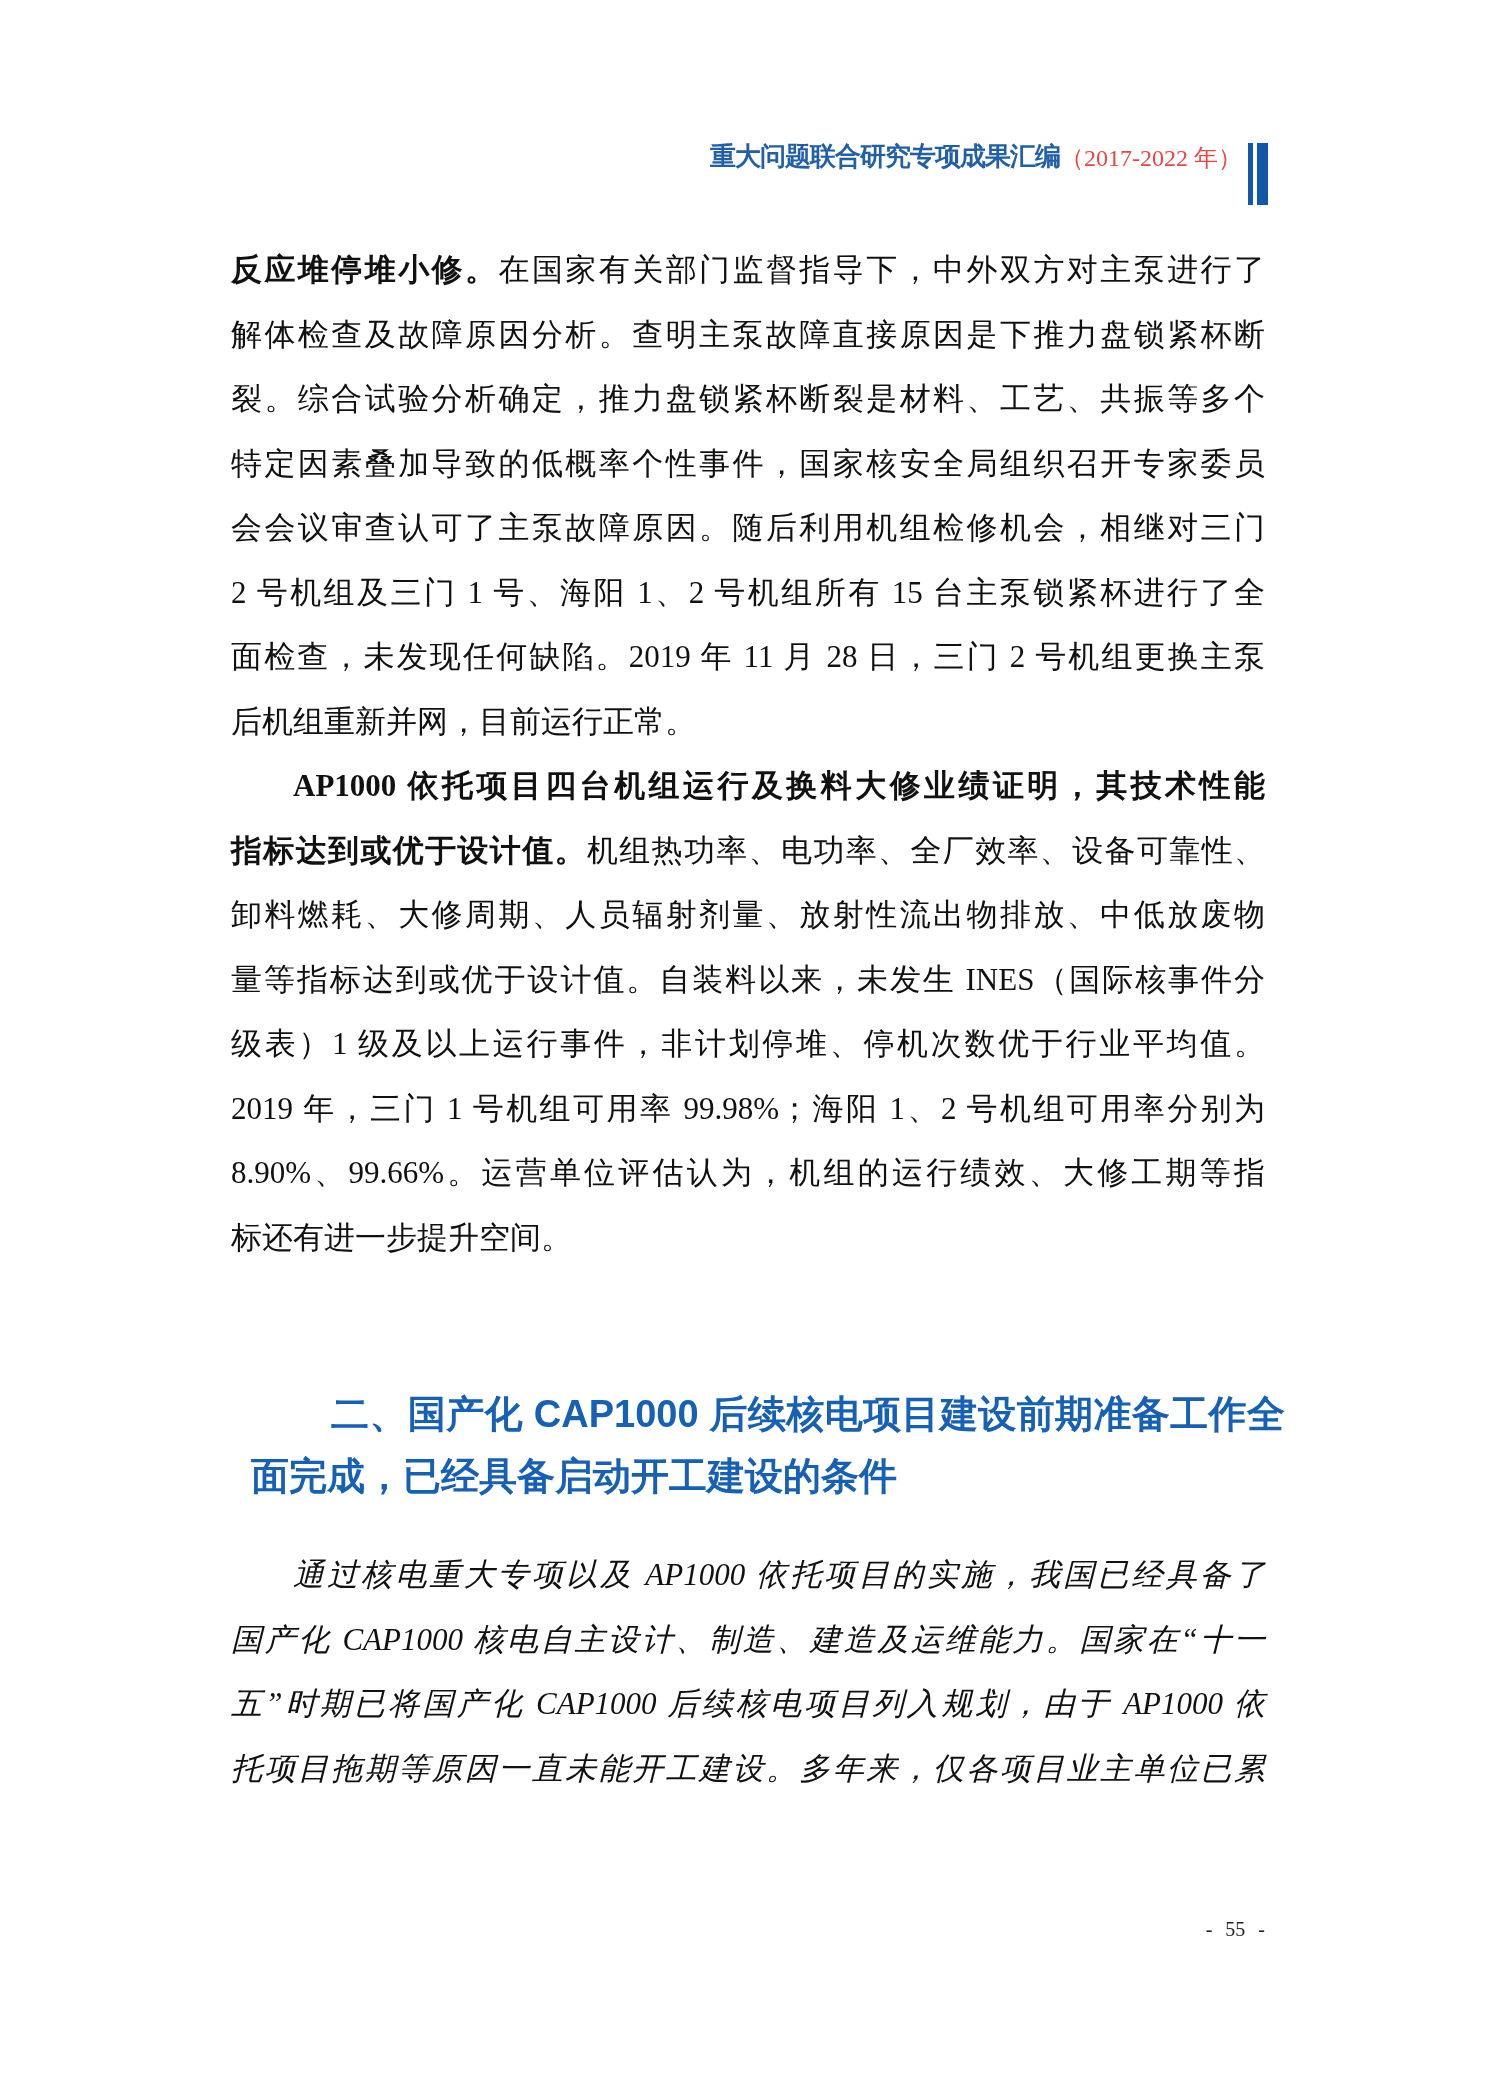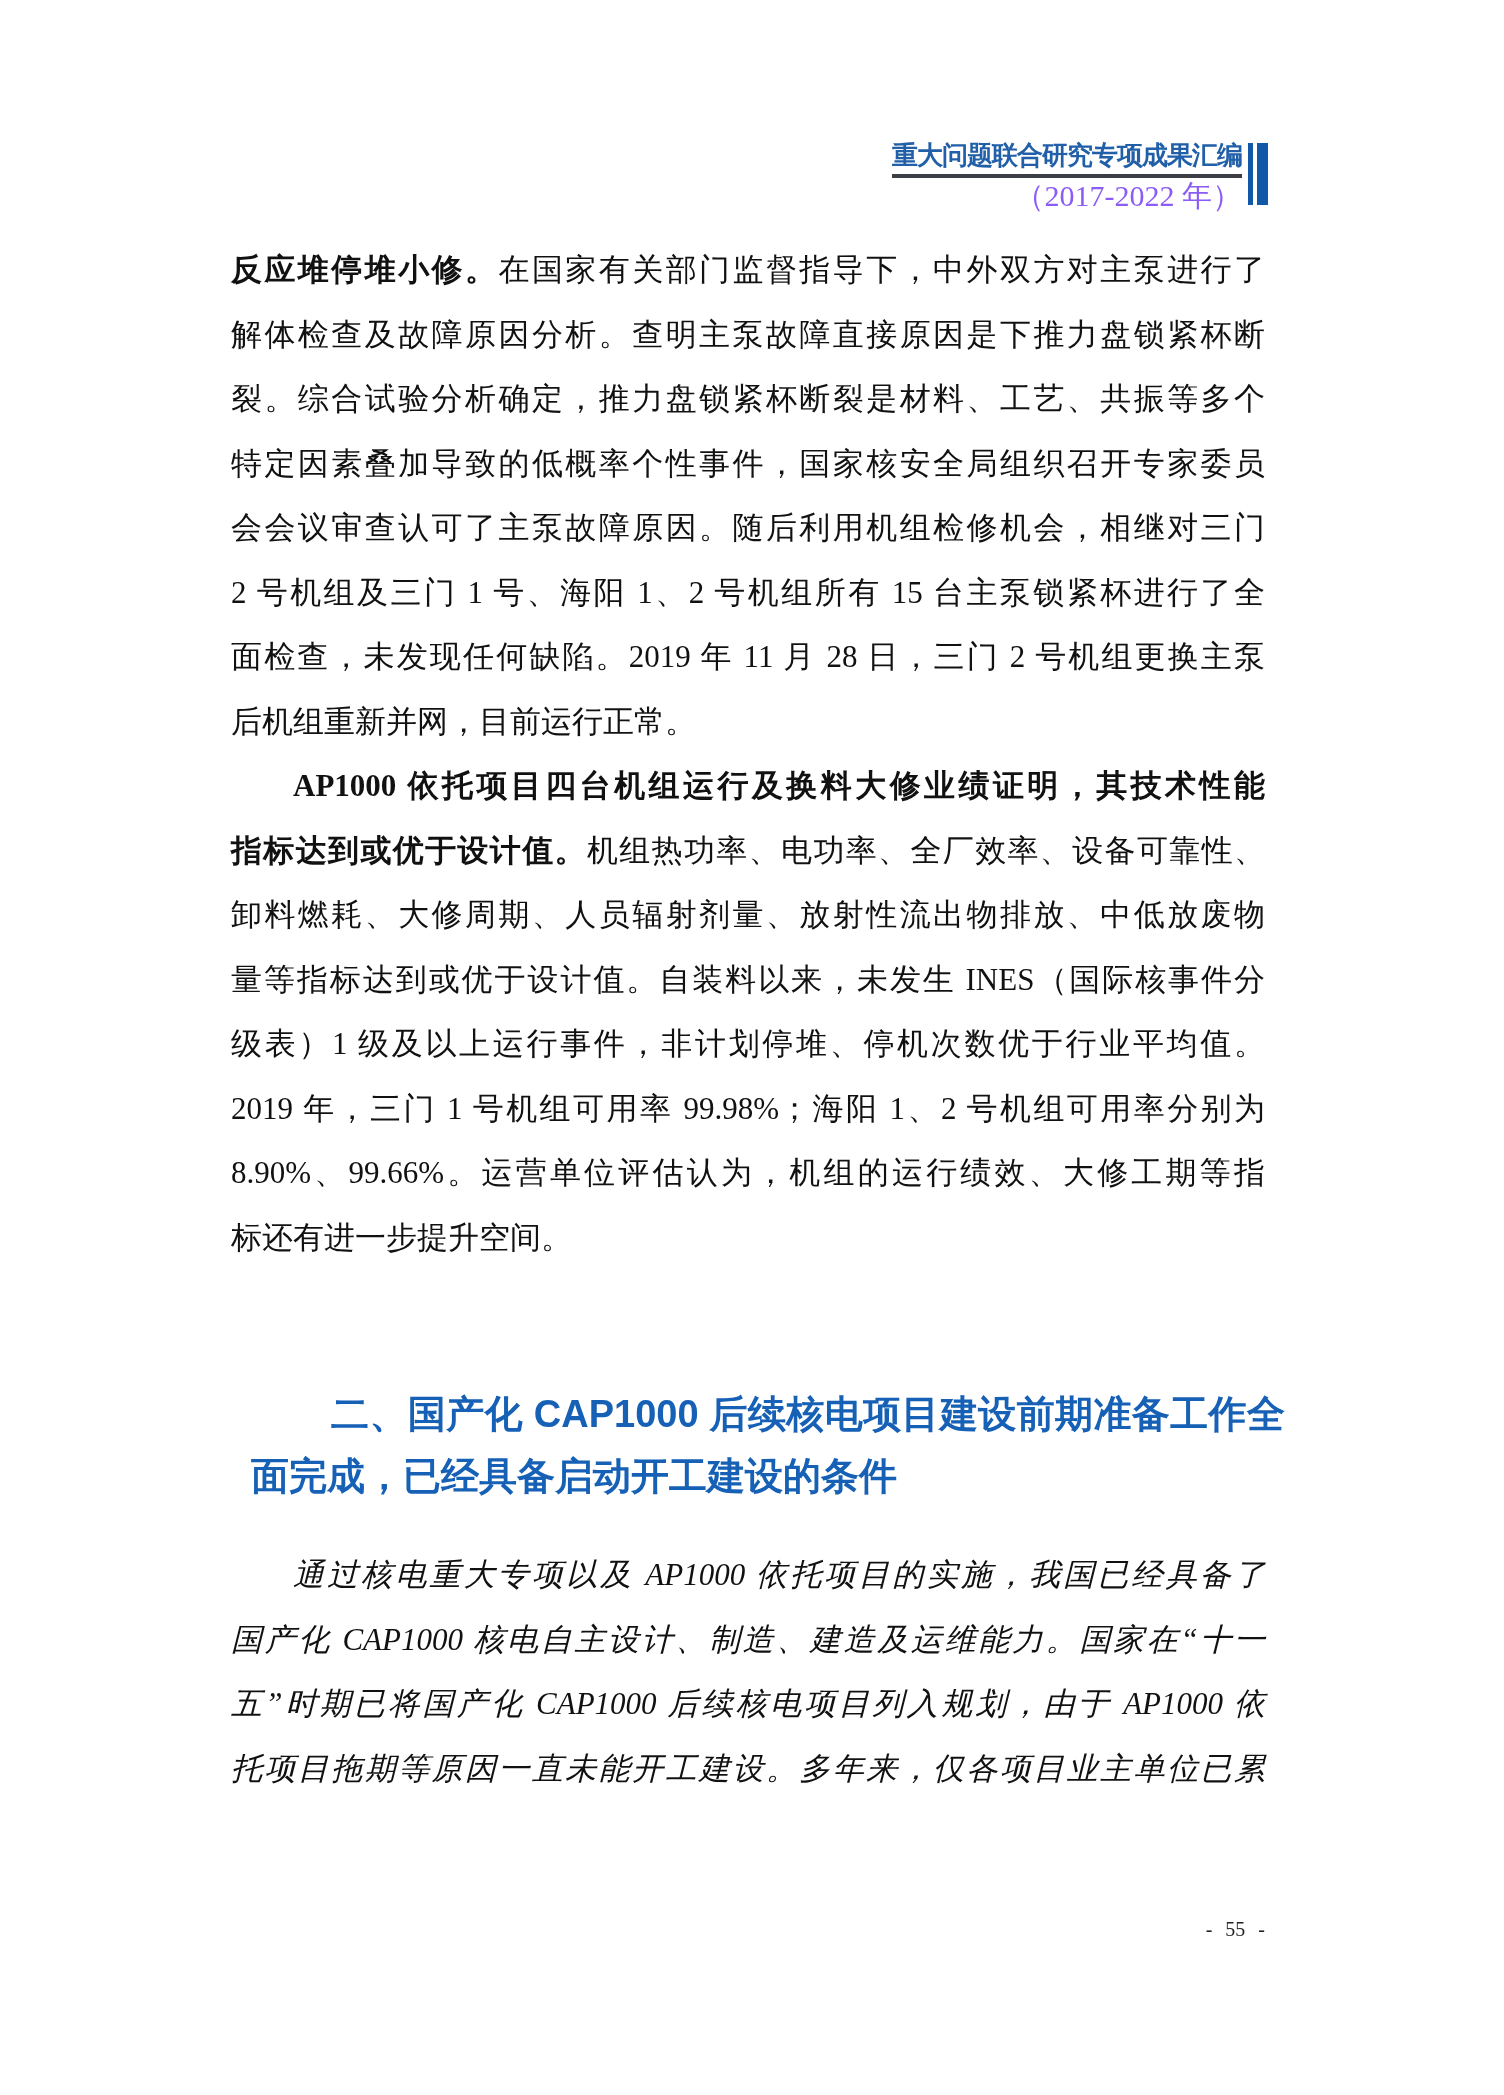--- a/index.html
+++ b/index.html
@@ -10,31 +10,31 @@
     overflow:hidden;
     font-family:"Liberation Serif","DejaVu Serif",serif;
     color:#111111;
   }
 
   
   .header{
     position:absolute;top:140px;right:236px;
     display:flex;align-items:flex-start;gap:6px;
   }
-  .header-text{display:flex;flex-direction:column;align-items:flex-end;}
+  .header-text{display:flex;flex-direction:row;align-items:flex-end;}
   .header-title{
     font-family:"Liberation Sans","DejaVu Sans",sans-serif;
     font-weight:700;font-size:26px;line-height:30px;
     letter-spacing:-1px;color:#2160A8;white-space:nowrap;
   }
   .header-underline{align-self:stretch;height:4px;background:#3C4045;margin-top:4px;}
   .header-subtitle{
     font-family:"Liberation Serif","DejaVu Serif",serif;
-    font-size:30px;line-height:26px;margin-top:5px;
-    color:#8b5cf6;white-space:nowrap;
+    font-size:24px;line-height:26px;margin-top:5px;
+    color:#ef4444;white-space:nowrap;
   }
   .header-bars{display:flex;gap:4px;padding-top:3px;}
   .bar{background:#1159A8;height:62px;}
   .bar.thin{width:5px;}
   .bar.thick{width:11px;}
 
   
   .textblock{position:absolute;left:231px;width:1034px;}
   .block-main{top:238px;}
   .block-p3{top:1543px;font-style:italic;}

